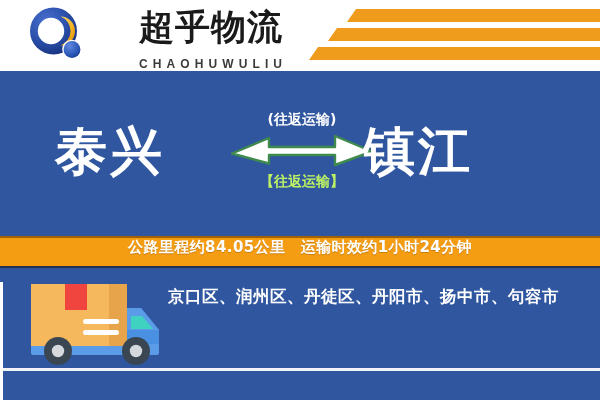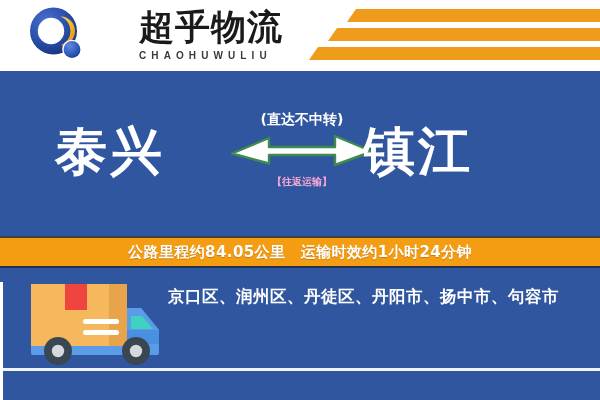--- a/index.html
+++ b/index.html
@@ -37,25 +37,25 @@
   .brand-cn{
     font-family:"DejaVu Sans","Liberation Sans",sans-serif;
     font-size:35px;line-height:38px;
     font-weight:700;
     color:#1a1a1a;
     letter-spacing:1px;
     white-space:nowrap;
   }
   .brand-en{
     font-family:"Liberation Sans",sans-serif;
-    font-size:10px;line-height:12px;
+    font-size:12px;line-height:12px;
     font-weight:700;
     color:#3a3a3a;
     letter-spacing:5.1px;
-    margin-top:4px;
+    margin-top:12px;
     white-space:nowrap;
   }
 
   .stripes{
     position:absolute;right:0;top:9px;width:290px;height:56px;
   }
   .stripe{
     position:absolute;right:0;height:13px;
     background:#ef9c1c;
   }
@@ -89,32 +89,32 @@
     font-size:14px;line-height:17px;font-weight:700;
     color:#ffffff;white-space:nowrap;
   }
   .arrow-box{
     margin-top:4px;height:38px;position:relative;
   }
   .arrow-box svg{display:block;margin:0 auto;}
   .note-bot{
     margin-top:3px;
     font-family:"DejaVu Sans","Liberation Sans",sans-serif;
-    font-size:10px;line-height:17px;font-weight:700;
-    color:#f9a8d4;white-space:nowrap;
+    font-size:14px;line-height:17px;font-weight:700;
+    color:#bef264;white-space:nowrap;
   }
 
   
   .info-bar{
     position:absolute;left:0;top:236px;width:600px;height:32px;
     background:#f49c12;
-    border-top:2px solid #404040;
+    border-top:2px solid #a16207;
     border-bottom:2px solid #22324f;
     box-sizing:border-box;
-    display:flex;align-items:center;justify-content:center;
+    display:flex;justify-content:center;
   }
   .info-text{
     font-family:"DejaVu Sans","Liberation Sans",sans-serif;
     font-size:15px;font-weight:700;color:#ffffff;
     letter-spacing:.4px;white-space:nowrap;
     text-shadow:0 1px 0 rgba(120,70,0,.35);
   }
 
   
   .bottom-panel{
@@ -185,21 +185,21 @@
       <div class="stripe s2"></div>
       <div class="stripe s3"></div>
     </div>
   </div>
 
   <div class="route-panel">
 
     <div class="city from">泰兴</div>
 
     <div class="mid">
-      <div class="note-top">(直达不中转)</div>
+      <div class="note-top">(往返运输)</div>
       <div class="arrow-box">
         <svg width="142" height="36" viewBox="0 0 142 36" xmlns="http://www.w3.org/2000/svg">
           <path d="M1 21.5 L38 6 L38 15 L104 15 L104 4 L141 19.5 L104 33 L104 23 L38 23 L38 31.5 Z" fill="#ffffff" stroke="#3f8a4e" stroke-width="2.4" stroke-linejoin="round"></path>
         </svg>
       </div>
       <div class="note-bot">【往返运输】</div>
     </div>
 
     <div class="city to">镇江</div>
   </div>

